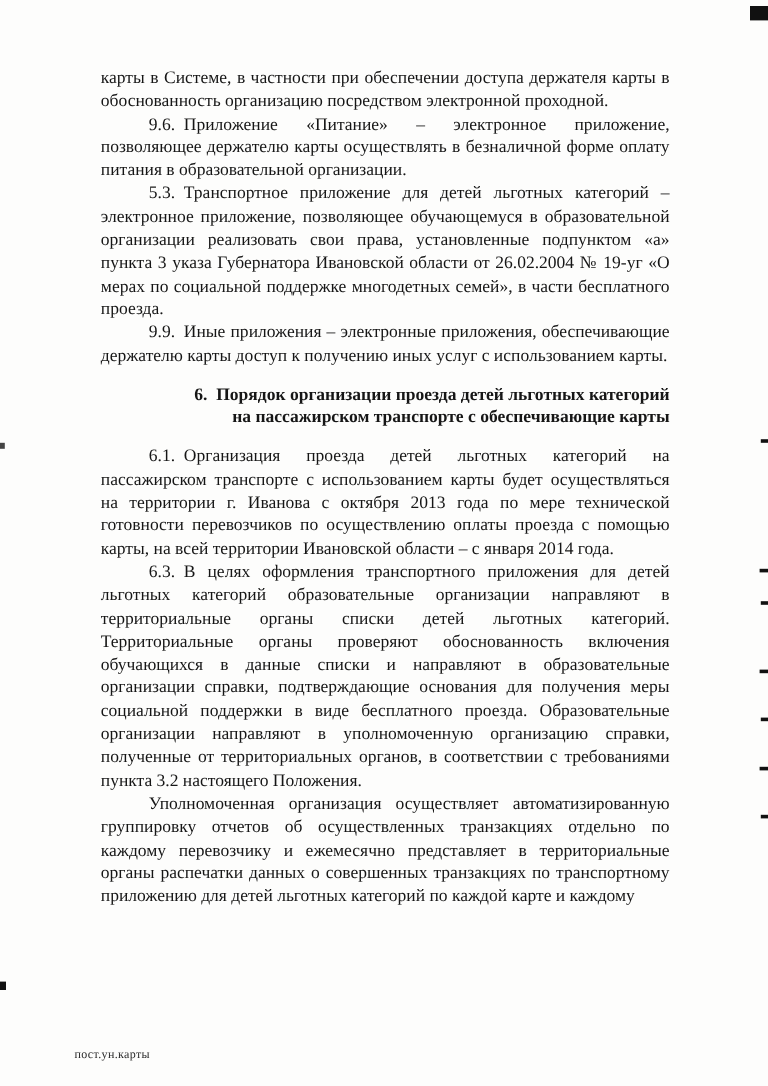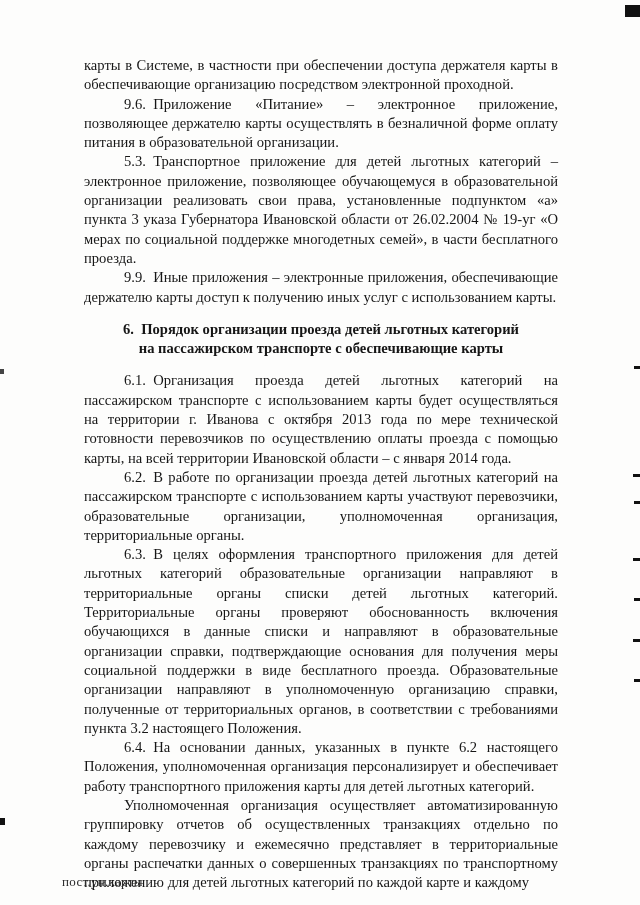--- a/index.html
+++ b/index.html
@@ -33,27 +33,27 @@
   .doc-text p.indent {
     text-indent: 40px;
   }
   .section-heading {
     margin: 13px 0 13px 0;
     font-weight: bold;
     text-align: center;
     line-height: 19.3px;
   }
   .section-heading div {
-    text-align: center;
+    text-align: right;
   }
   .footer-note {
     position: absolute;
     left: 62px;
     top: 874px;
-    font-size: 13px;
+    font-size: 10px;
     letter-spacing: 0.3px;
     color: #2a2a2a;
     font-family: "Liberation Serif", "DejaVu Serif", serif;
   }
   
   .artifact {
     position: absolute;
     background: #111;
   }
   .a-corner { right: 0; top: 5px; width: 15px; height: 12px; }
@@ -66,34 +66,32 @@
   .a-edge7  { right: 0; top: 679px; width: 6px; height: 3px; }
   .a-left1  { left: 0; top: 369px; width: 4px; height: 5px; background: #444; }
   .a-left2  { left: 0; top: 818px; width: 5px; height: 7px; }
 </style>
 </head>
 <body>
 
 <div class="page">
 
   <div class="doc-text">
-    <p>карты в Системе, в частности при обеспечении доступа держателя карты в обеспечивающие организацию посредством электронной проходной.</p>
+    <p>карты в Системе, в частности при обеспечении доступа держателя карты в обоснованность организацию посредством электронной проходной.</p>
     <p class="indent">9.6. Приложение «Питание» – электронное приложение, позволяющее держателю карты осуществлять в безналичной форме оплату питания в образовательной организации.</p>
     <p class="indent">5.3. Транспортное приложение для детей льготных категорий – электронное приложение, позволяющее обучающемуся в образовательной организации реализовать свои права, установленные подпунктом «а» пункта 3 указа Губернатора Ивановской области от 26.02.2004 № 19-уг «О мерах по социальной поддержке многодетных семей», в части бесплатного проезда.</p>
     <p class="indent">9.9. Иные приложения – электронные приложения, обеспечивающие держателю карты доступ к получению иных услуг с использованием карты.</p>
 
     <div class="section-heading">
       <div>6. Порядок организации проезда детей льготных категорий</div>
       <div>на пассажирском транспорте с обеспечивающие карты</div>
     </div>
 
     <p class="indent">6.1. Организация проезда детей льготных категорий на пассажирском транспорте с использованием карты будет осуществляться на территории г. Иванова с октября 2013 года по мере технической готовности перевозчиков по осуществлению оплаты проезда с помощью карты, на всей территории Ивановской области – с января 2014 года.</p>
-    <p class="indent">6.2. В работе по организации проезда детей льготных категорий на пассажирском транспорте с использованием карты участвуют перевозчики, образовательные организации, уполномоченная организация, территориальные органы.</p>
     <p class="indent">6.3. В целях оформления транспортного приложения для детей льготных категорий образовательные организации направляют в территориальные органы списки детей льготных категорий. Территориальные органы проверяют обоснованность включения обучающихся в данные списки и направляют в образовательные организации справки, подтверждающие основания для получения меры социальной поддержки в виде бесплатного проезда. Образовательные организации направляют в уполномоченную организацию справки, полученные от территориальных органов, в соответствии с требованиями пункта 3.2 настоящего Положения.</p>
-    <p class="indent">6.4. На основании данных, указанных в пункте 6.2 настоящего Положения, уполномоченная организация персонализирует и обеспечивает работу транспортного приложения карты для детей льготных категорий.</p>
     <p class="indent">Уполномоченная организация осуществляет автоматизированную группировку отчетов об осуществленных транзакциях отдельно по каждому перевозчику и ежемесячно представляет в территориальные органы распечатки данных о совершенных транзакциях по транспортному приложению для детей льготных категорий по каждой карте и каждому</p>
   </div>
 
   <div class="footer-note">пост.ун.карты</div>
 
   <div class="artifact a-corner"></div>
   <div class="artifact a-edge1"></div>
   <div class="artifact a-edge2"></div>
   <div class="artifact a-edge3"></div>
   <div class="artifact a-edge4"></div>

